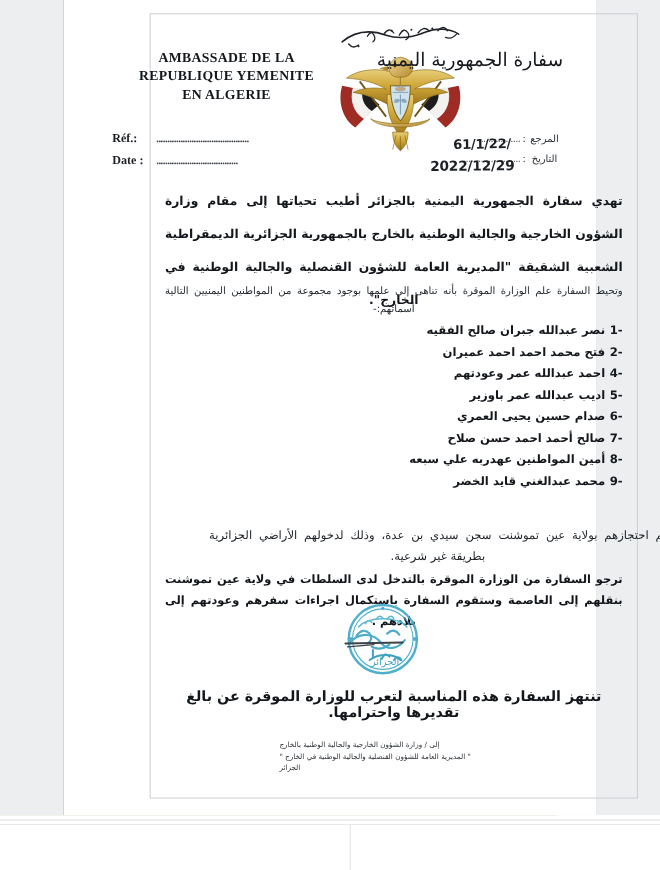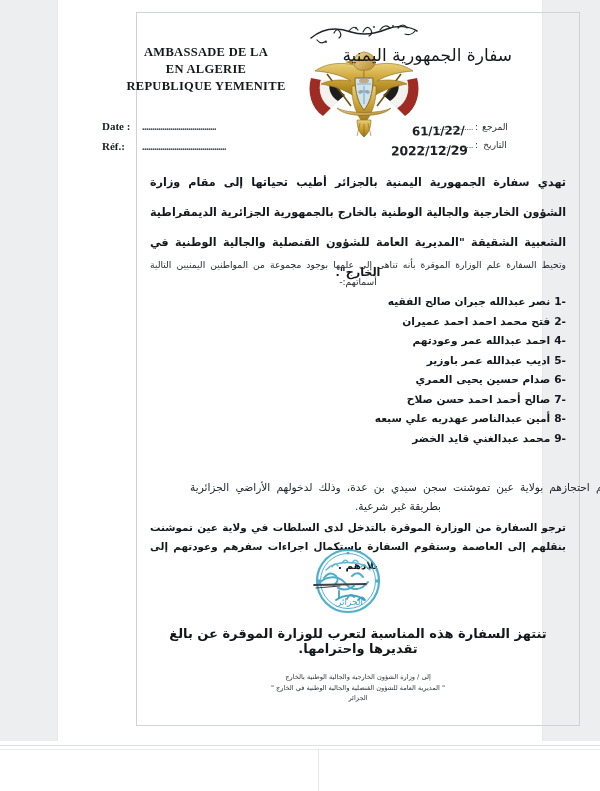--- a/index.html
+++ b/index.html
@@ -290,47 +290,47 @@
     left: 248px;
     top: 548px;
     width: 84px;
     height: 70px;
     opacity: 0.92;
   }
 
   
   .footer-ar {
     position: absolute;
-    right: 68px;
+    right: 56px;
     top: 672px;
     width: 232px;
     direction: rtl;
-    text-align: center;
+    text-align: left;
     font-family: "DejaVu Sans", sans-serif;
     font-size: 6.6px;
     line-height: 10.5px;
     color: #2e343a;
   }
 </style>
 </head>
 <body>
 
 <div class="sheet">
 
   <div class="gutter-l"></div>
   <div class="gutter-r"></div>
 
   <div class="page">
 
     <div class="frame"></div>
 
     <div class="hdr-left">
       <div>AMBASSADE DE LA</div>
+      <div>REPUBLIQUE YEMENITE</div>
       <div>EN ALGERIE</div>
-      <div>REPUBLIQUE YEMENITE</div>
     </div>
 
     <div class="emblem-wrap">
 
       <svg class="basmala" viewBox="0 0 126 28">
         <g fill="none" stroke="#20242a" stroke-width="1.5" stroke-linecap="round">
           <path d="M10 16 C 22 6, 36 5, 50 10 C 62 14, 74 12, 86 7 C 96 3, 108 4, 116 9"></path>
           <path d="M16 18 q 4 5 9 1" stroke-width="1.2"></path>
           <path d="M33 11 q 3 -6 6 -1 q 2 4 -1 6" stroke-width="1.2"></path>
           <path d="M48 9 q 5 -7 9 -1" stroke-width="1.2"></path>
@@ -400,26 +400,26 @@
         <path d="M30 64 C 40 70, 74 70, 84 64 C 76 74, 38 74, 30 64 Z" fill="url(#gold2)" stroke="#8a6a17" stroke-width="0.6"></path>
       </svg>
     </div>
 
     <div class="hdr-right">
       <div>سفارة الجمهورية اليمنية</div>
     </div>
 
     <div class="refblock">
       <div class="row">
+        <span class="lbl">Réf.:</span>
+        <span class="dots">..........................................</span>
+      </div>
+      <div class="row">
         <span class="lbl">Date :</span>
         <span class="dots">.....................................</span>
-      </div>
-      <div class="row">
-        <span class="lbl">Réf.:</span>
-        <span class="dots">..........................................</span>
       </div>
     </div>
 
     <div class="refblock-ar">
       <div class="row">
         <span class="lbl">المرجع</span>
         <span class="sep">:</span>
         <span class="dots">.................</span>
       </div>
       <div class="row">
@@ -449,21 +449,21 @@
       <li>
         <span class="num">5-</span><span>اديب عبدالله عمر باوزير</span>
       </li>
       <li>
         <span class="num">6-</span><span>صدام حسين يحيى العمري</span>
       </li>
       <li>
         <span class="num">7-</span><span>صالح أحمد احمد حسن صلاح</span>
       </li>
       <li>
-        <span class="num">8-</span><span>أمين عبدالناصر عهدربه علي سبعه</span>
+        <span class="num">8-</span><span>أمين المواطنين عهدربه علي سبعه</span>
       </li>
       <li>
         <span class="num">9-</span><span>محمد عبدالغني قايد الخضر</span>
       </li>
     </ol>
 
     <div class="body-ar para-3">تم احتجازهم بولاية عين تموشنت سجن سيدي بن عدة، وذلك لدخولهم الأراضي الجزائرية بطريقة غير شرعية.</div>
 
     <div class="body-ar para-4">ترجو السفارة من الوزارة الموقرة بالتدخل لدى السلطات في ولاية عين تموشنت بنقلهم إلى العاصمة وستقوم السفارة باستكمال اجراءات سفرهم وعودتهم إلى بلادهم .</div>
 

